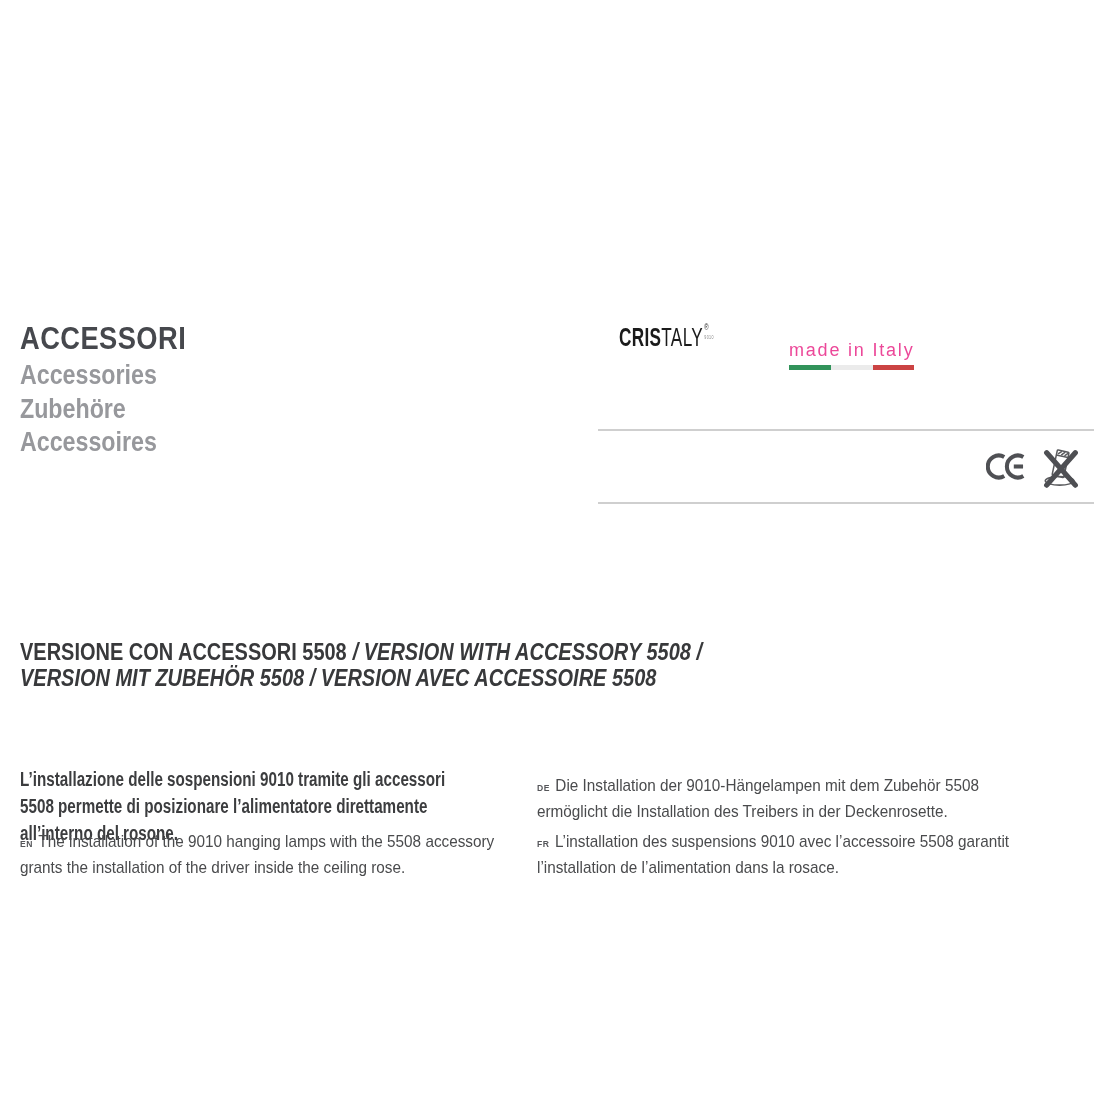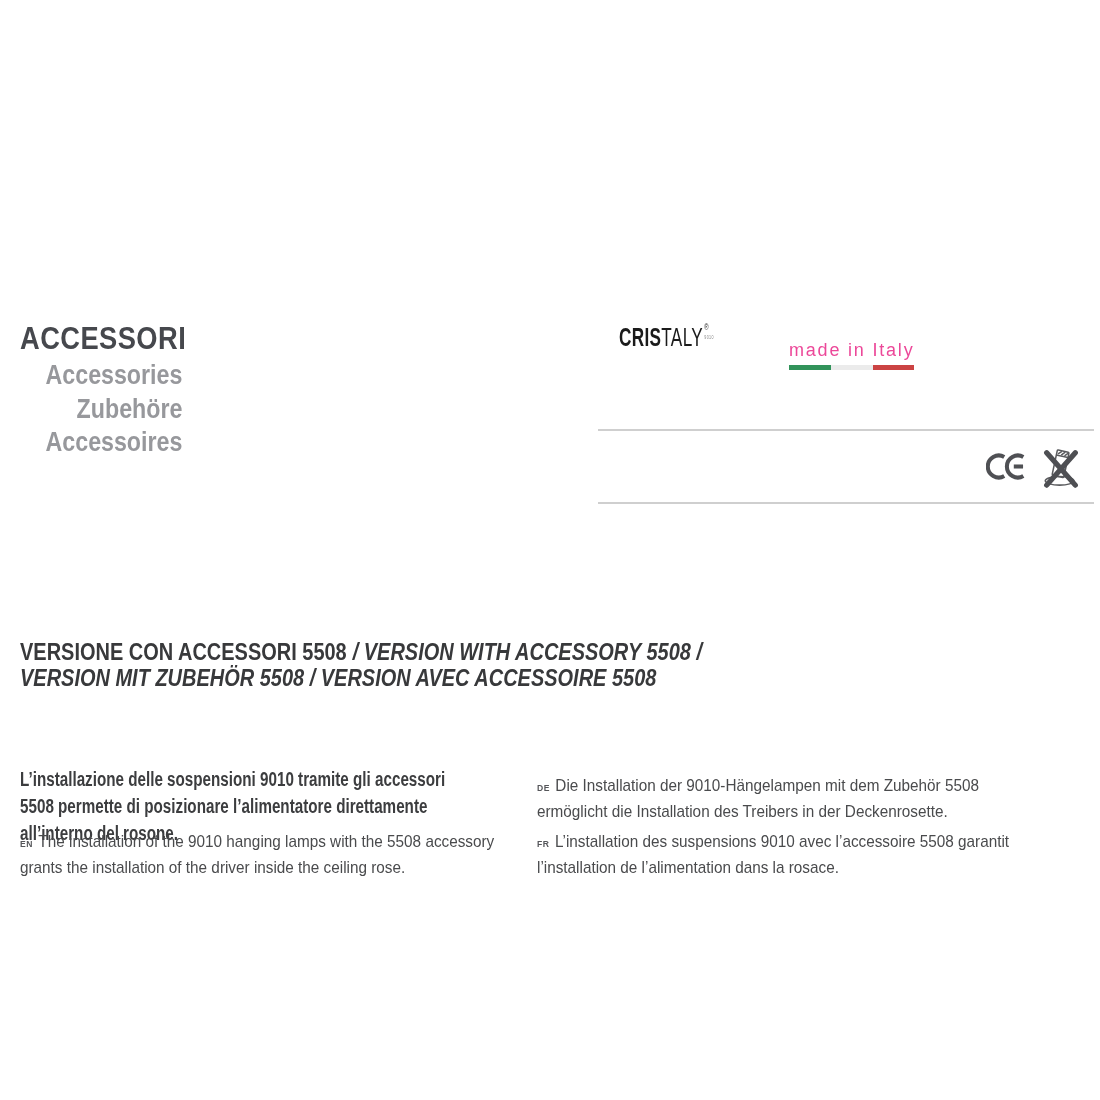--- a/index.html
+++ b/index.html
@@ -24,21 +24,21 @@
   
   #title-block { left: 20px; top: 322px; }
   .page-title {
     font-size: 31px; font-weight: 700; letter-spacing: 0.5px;
     color: #46484d; line-height: 34px; white-space: nowrap;
   }
   .page-subtitle {
     font-size: 27px; font-weight: 700; color: #97989c;
     line-height: 33.5px; white-space: nowrap;
   }
-  .subtitles { margin-top: 3px; text-align: right; }
+  .subtitles { margin-top: 3px; }
 
   
   #brand-logo { left: 619px; top: 324px; white-space: nowrap; }
   .logo-line { display: inline-flex; align-items: flex-start; }
   .logo-bold  { font-size: 26px; line-height: 26px; font-weight: 700; color: #1b1b1b; letter-spacing: 0.5px; }
   .logo-light { font-size: 26px; line-height: 26px; font-weight: 400; color: #1b1b1b; letter-spacing: 0.5px; }
   .logo-sup { display: inline-flex; flex-direction: column; align-items: flex-start; margin-left: 2px; margin-top: -1px; }
   .logo-reg { font-size: 9px; line-height: 9px; color: #1b1b1b; }
   .logo-small { font-size: 5.5px; line-height: 6px; color: #8a8a8a; letter-spacing: 0.5px; margin-top: 2px; }
 

